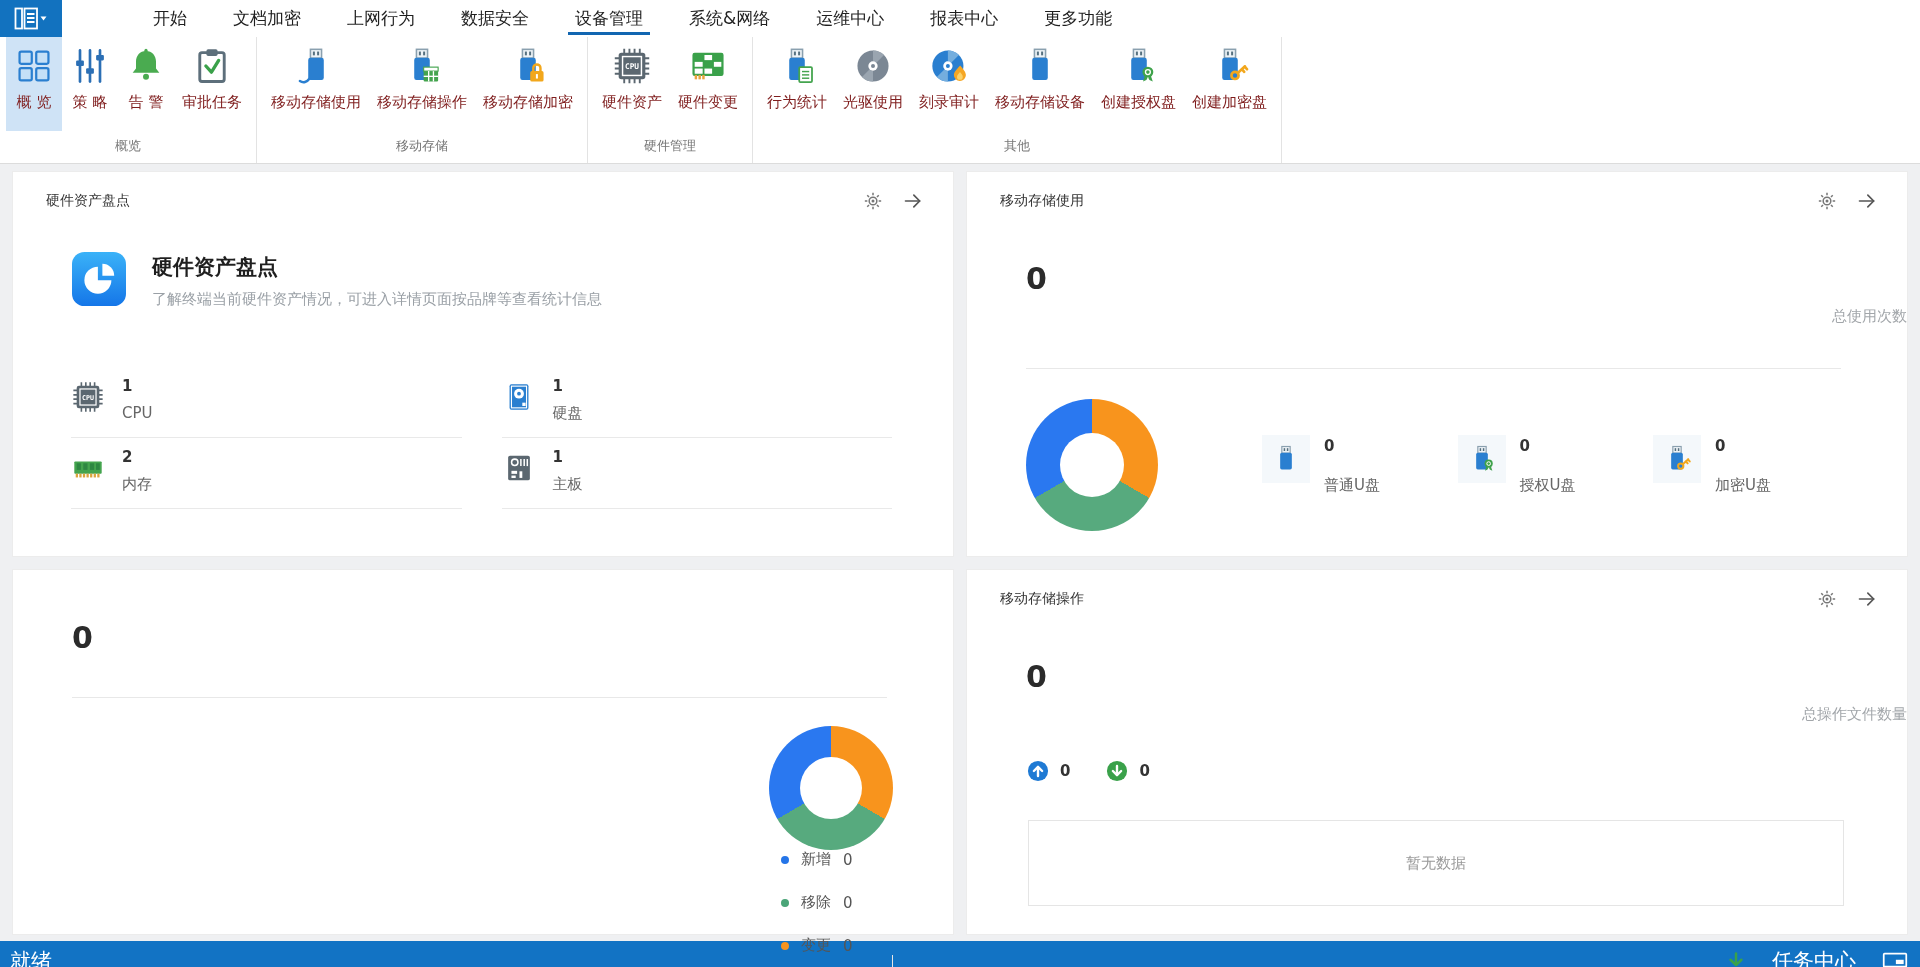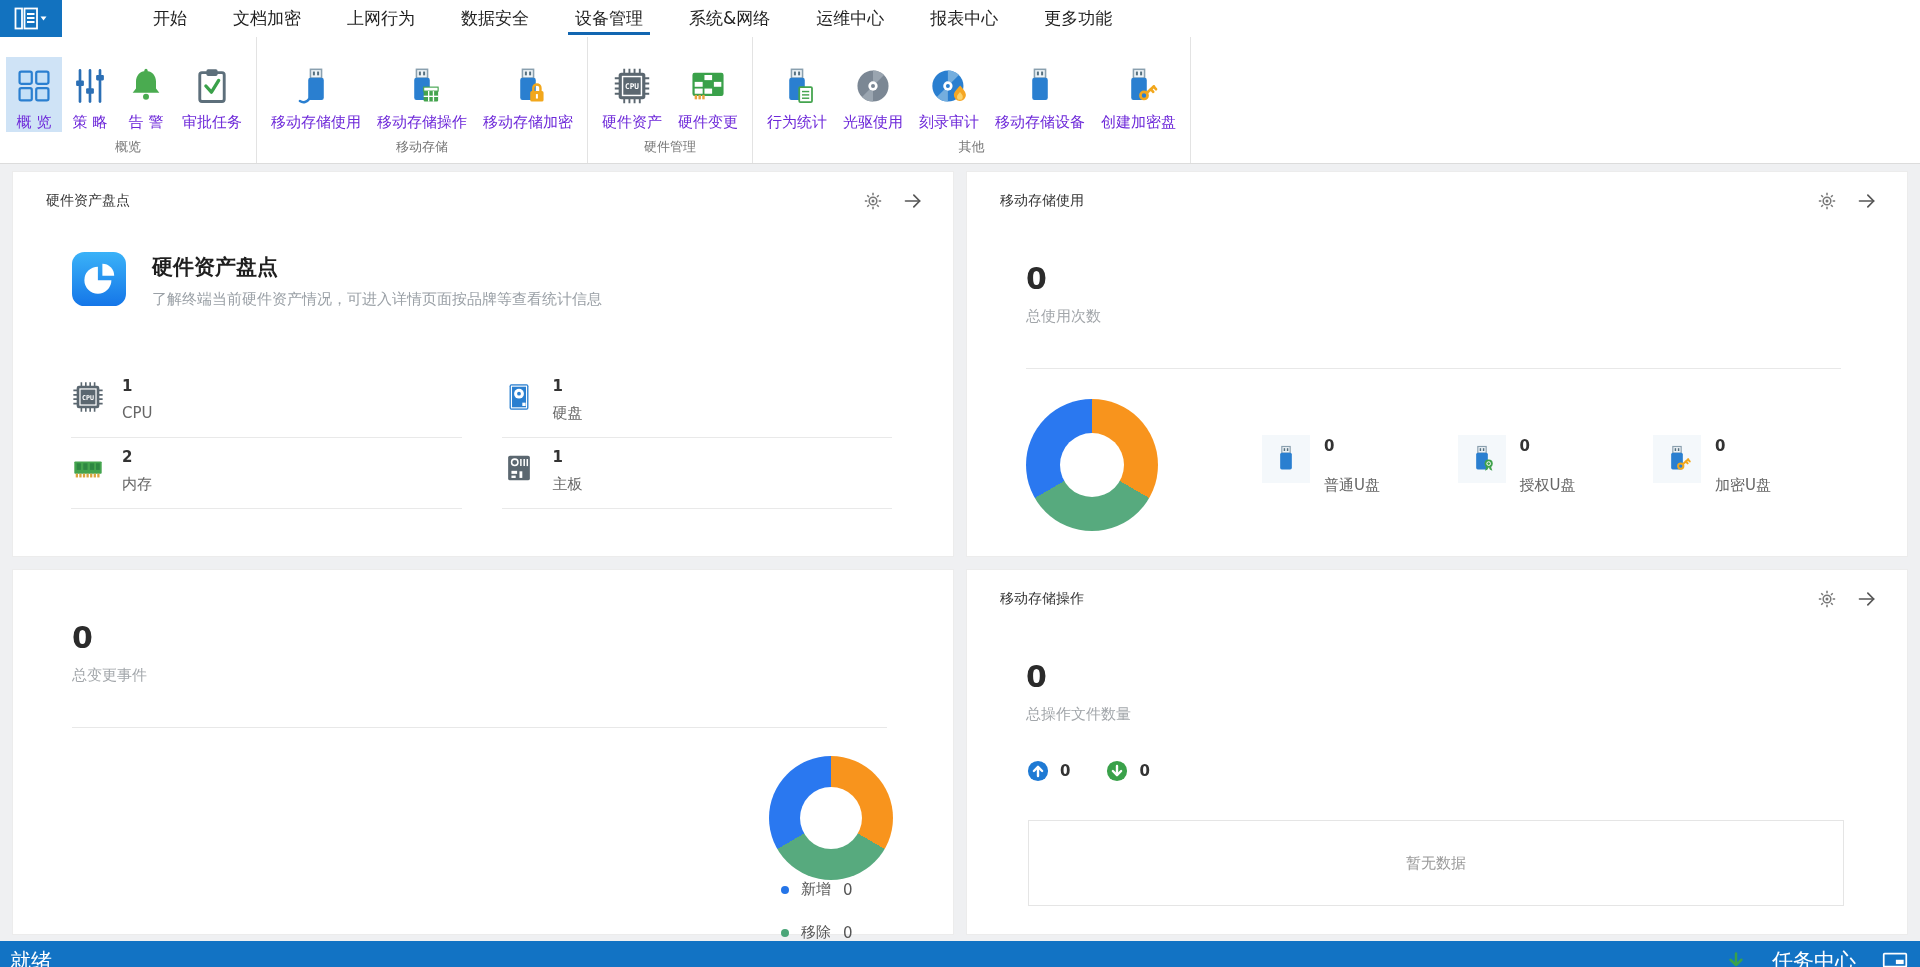--- a/index.html
+++ b/index.html
@@ -10,21 +10,21 @@
   .menubar { height:37px; background:#fff; display:flex; align-items:stretch;gap:48px; }
   .app-btn { width:62px; background:#1272bf; display:flex; align-items:center; justify-content:center; cursor:pointer; }
   .menu-items { display:flex; align-items:stretch; margin-left:20px; }
   .menu-item { padding:0 23px; display:flex; align-items:center; font-size:17px; color:#1f1f1f; position:relative; cursor:pointer; white-space:nowrap; }
   .menu-item.active::after { content:""; position:absolute; left:16px; right:16px; bottom:2px; height:3px; background:#1266b1; }
 
   
   .ribbon { height:127px; background:#fff; border-bottom:1px solid #dcdcdc; display:flex; }
   .ribbon-group { display:flex; flex-direction:column; border-right:1px solid #e3e3e3; padding:0 6px; }
   .rg-items { height:95px; display:flex; align-items:stretch; }
-  .ribbon-item { display:flex; flex-direction:column; align-items:center; justify-content:flex-start; padding:9px 8px 4px; gap:7px; font-size:15px; color:#6d28d9; white-space:nowrap; cursor:pointer;margin-top:20px; }
+  .ribbon-item { display:flex; flex-direction:column; align-items:center; justify-content:flex-start; padding:9px 8px 4px; gap:7px; font-size:15px; color:#7f1d1d; white-space:nowrap; cursor:pointer; }
   .ribbon-item.selected { background:#cfe3f6; }
   .ri-icon { width:40px; height:40px; flex:none; }
   .rg-label { text-align:center; font-size:13px; color:#777; padding:6px 0 8px; }
 
   
   .dashboard { padding:7px 12px 6px; display:grid; grid-template-columns:1fr 1fr; grid-template-rows:386px 366px; gap:12px; }
   .card { background:#fff; border:1px solid #ececec; position:relative; }
   .card-header { display:flex; justify-content:space-between; align-items:center; padding:19px 30px 0 33px; }
   .card-title { font-size:14px; color:#333; }
   .card-actions { display:flex; align-items:center; gap:20px; }
@@ -36,21 +36,21 @@
   .intro-desc { font-size:15px; color:#9aa0a6; margin-top:9px; }
 
   .stats-grid { display:grid; grid-template-columns:1fr 1fr; column-gap:40px; margin:58px 61px 0 58px; }
   .stat { display:flex; gap:17px; padding:10px 0 14px; border-bottom:1px solid #e9e9e9; }
   .stat-icon { width:34px; height:34px; flex:none; margin-top:3px; }
   .stat-value { font-size:15px; font-weight:bold; color:#333; }
   .stat-label { font-size:15px; color:#666; margin-top:9px; }
 
   .total-block { margin:50px 0 0 59px; }
   .total-value { font-size:30px; font-weight:bold; color:#2b2b2b; }
-  .total-label { font-size:15px; color:#a2a6aa; margin-top:11px; }
+  .total-label { font-size:15px; color:#a2a6aa; margin-top:11px;text-align:right; }
   .divider { height:1px; background:#e8e8e8; margin:42px 66px 0 59px; }
 
   .usage-body { display:flex; align-items:center; margin:30px 66px 0 59px; }
   .donut { width:132px; height:132px; border-radius:50%; position:relative; flex:none;
            background:conic-gradient(#f8941d 0deg 120deg, #57aa7e 120deg 240deg, #2a78f0 240deg 360deg); }
   .donut::after { content:""; position:absolute; inset:34px; border-radius:50%; background:#fff; }
   .donut.small { width:124px; height:124px; }
   .donut.small::after { inset:31px; }
   .usage-legend { flex:1; display:flex; justify-content:space-between; margin-left:104px; padding-right:70px; }
   .ulg { display:flex; gap:14px; }
@@ -413,20 +413,27 @@
         <svg class="ri-icon">
             <use href="#sym-cdburn"></use>
           </svg>
         <span>刻录审计</span>
       </div>
       <div class="ribbon-item">
         <svg class="ri-icon">
             <use href="#sym-usb"></use>
           </svg>
         <span>移动存储设备</span>
+      </div>
+      <div class="ribbon-item">
+        <svg class="ri-icon">
+            <use href="#sym-usb"></use>
+            <use href="#sym-award-badge"></use>
+          </svg>
+        <span>创建授权盘</span>
       </div>
       <div class="ribbon-item">
         <svg class="ri-icon">
             <use href="#sym-usb"></use>
             <use href="#sym-key-badge"></use>
           </svg>
         <span>创建加密盘</span>
       </div>
     </div>
     <div class="rg-label">其他</div>
@@ -552,21 +559,20 @@
             <div class="ulg-label">加密U盘</div>
           </span>
         </div>
       </div>
     </div>
   </div>
 
   <div class="card">
     <div class="total-block">
       <div class="total-value">0</div>
-      <div class="total-label">总变更事件</div>
     </div>
     <div class="divider"></div>
     <div class="change-body">
       <div class="donut small"></div>
       <div class="chg-legend">
         <div class="chg-row">
           <span class="chg-dot" style="background: rgb(37, 117, 232);"></span>
           <span>新增</span>
           <span>0</span>
         </div>

